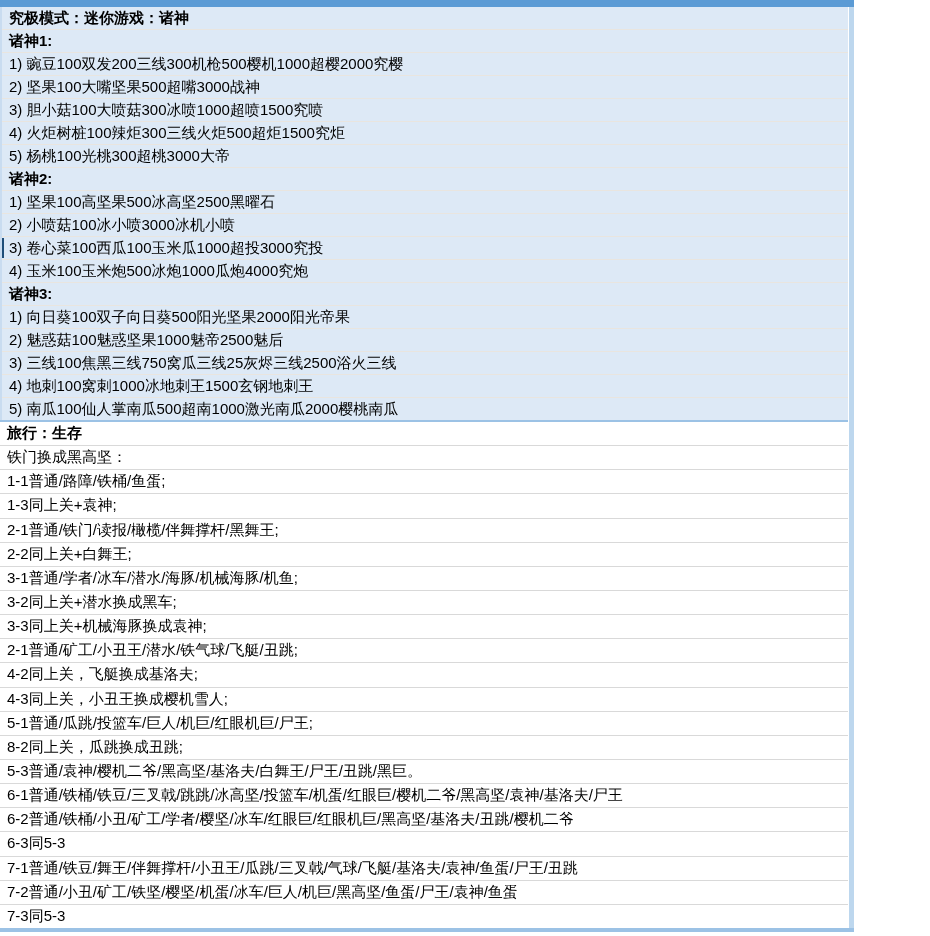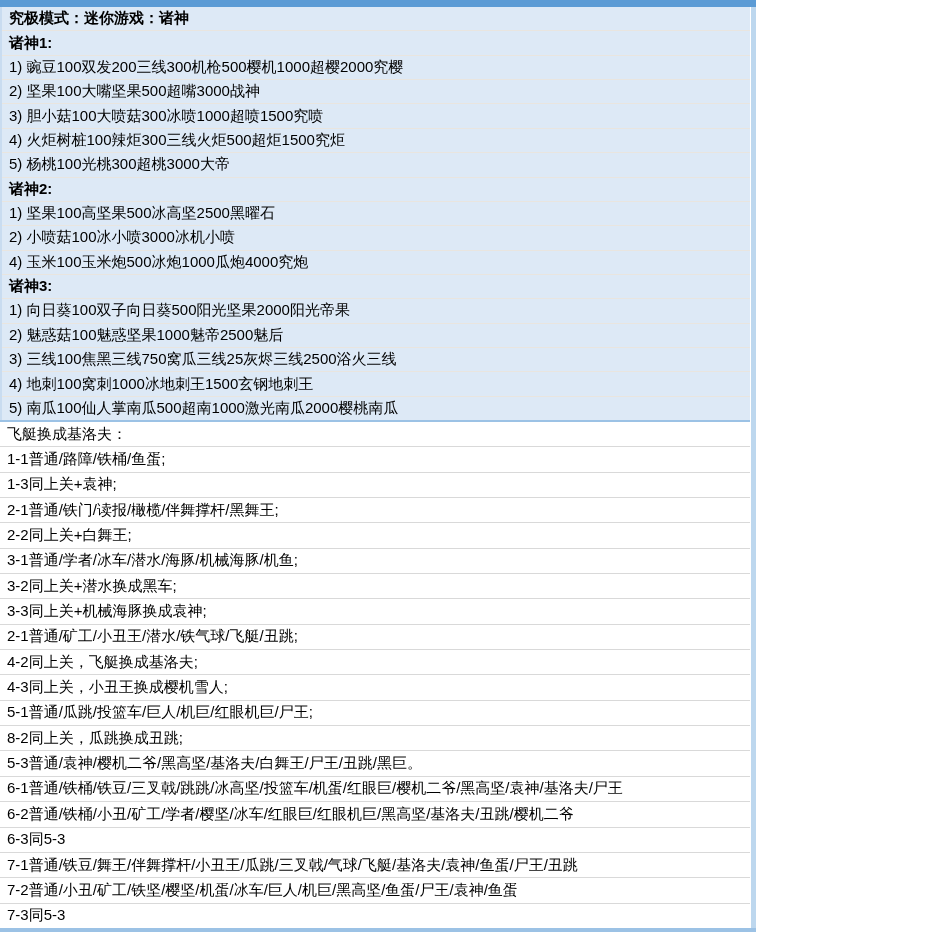--- a/index.html
+++ b/index.html
@@ -1,18 +1,18 @@
 <!DOCTYPE html>
 <html style="--c-topbar: #5b9bd5; --c-gods-bg: #dde9f6; --c-gods-div: #e9e5df; --c-divider: #9cc2e5; --c-white-div: #d9d9d9; --c-rightstrip: #bdd7ee; --c-bottombar: #9cc2e5;"><head>
 <meta charset="utf-8">
 <style>
   html, body { margin: 0; padding: 0; }
   .page {
     position: relative;
-    width: 756px;
+    width: 854px;
     height: 936px;
     background: #ffffff;
     overflow: hidden;
     font-family: "Liberation Sans", "DejaVu Sans", sans-serif;
     color: #000000;
   }
   .topbar {
     height: 7px;
     background: var(--c-topbar, #5b9bd5);
   }
@@ -89,31 +89,33 @@
       <div class="row bold">究极模式：迷你游戏：诸神</div>
       <div class="row bold">诸神1:</div>
       <div class="row">1) 豌豆100双发200三线300机枪500樱机1000超樱2000究樱</div>
       <div class="row">2) 坚果100大嘴坚果500超嘴3000战神</div>
       <div class="row">3) 胆小菇100大喷菇300冰喷1000超喷1500究喷</div>
       <div class="row">4) 火炬树桩100辣炬300三线火炬500超炬1500究炬</div>
       <div class="row">5) 杨桃100光桃300超桃3000大帝</div>
       <div class="row bold">诸神2:</div>
       <div class="row">1) 坚果100高坚果500冰高坚2500黑曜石</div>
       <div class="row">2) 小喷菇100冰小喷3000冰机小喷</div>
+      <div class="row">3) 卷心菜100西瓜100玉米瓜1000超投3000究投<span class="caret"></span></div>
       <div class="row">4) 玉米100玉米炮500冰炮1000瓜炮4000究炮</div>
       <div class="row bold">诸神3:</div>
       <div class="row">1) 向日葵100双子向日葵500阳光坚果2000阳光帝果</div>
       <div class="row">2) 魅惑菇100魅惑坚果1000魅帝2500魅后</div>
       <div class="row">3) 三线100焦黑三线750窝瓜三线25灰烬三线2500浴火三线</div>
       <div class="row">4) 地刺100窝刺1000冰地刺王1500玄钢地刺王</div>
       <div class="row">5) 南瓜100仙人掌南瓜500超南1000激光南瓜2000樱桃南瓜</div>
     </div>
   <div class="section-divider"></div>
   <div class="survival" id="survival-rows">
-      <div class="row">飞艇换成基洛夫：</div>
+      <div class="row bold">旅行：生存</div>
+      <div class="row">铁门换成黑高坚：</div>
       <div class="row">1-1普通/路障/铁桶/鱼蛋;</div>
       <div class="row">1-3同上关+袁神;</div>
       <div class="row">2-1普通/铁门/读报/橄榄/伴舞撑杆/黑舞王;</div>
       <div class="row">2-2同上关+白舞王;</div>
       <div class="row">3-1普通/学者/冰车/潜水/海豚/机械海豚/机鱼;</div>
       <div class="row">3-2同上关+潜水换成黑车;</div>
       <div class="row">3-3同上关+机械海豚换成袁神;</div>
       <div class="row">2-1普通/矿工/小丑王/潜水/铁气球/飞艇/丑跳;</div>
       <div class="row">4-2同上关，飞艇换成基洛夫;</div>
       <div class="row">4-3同上关，小丑王换成樱机雪人;</div>

